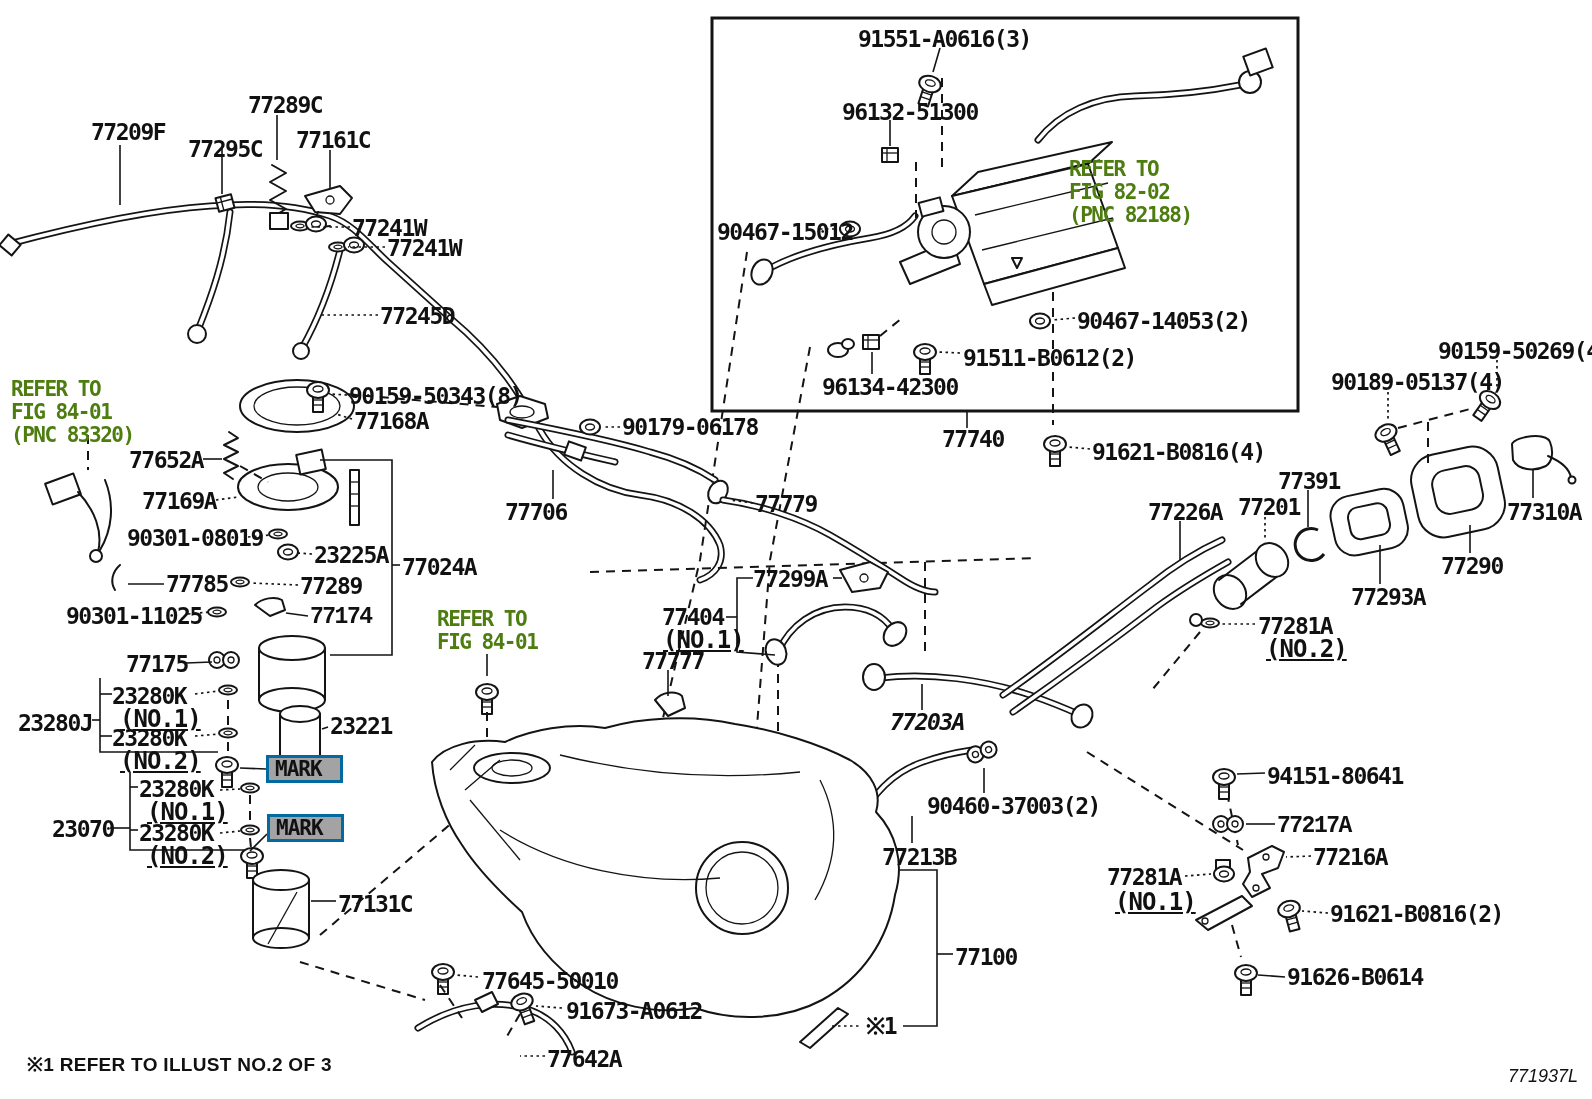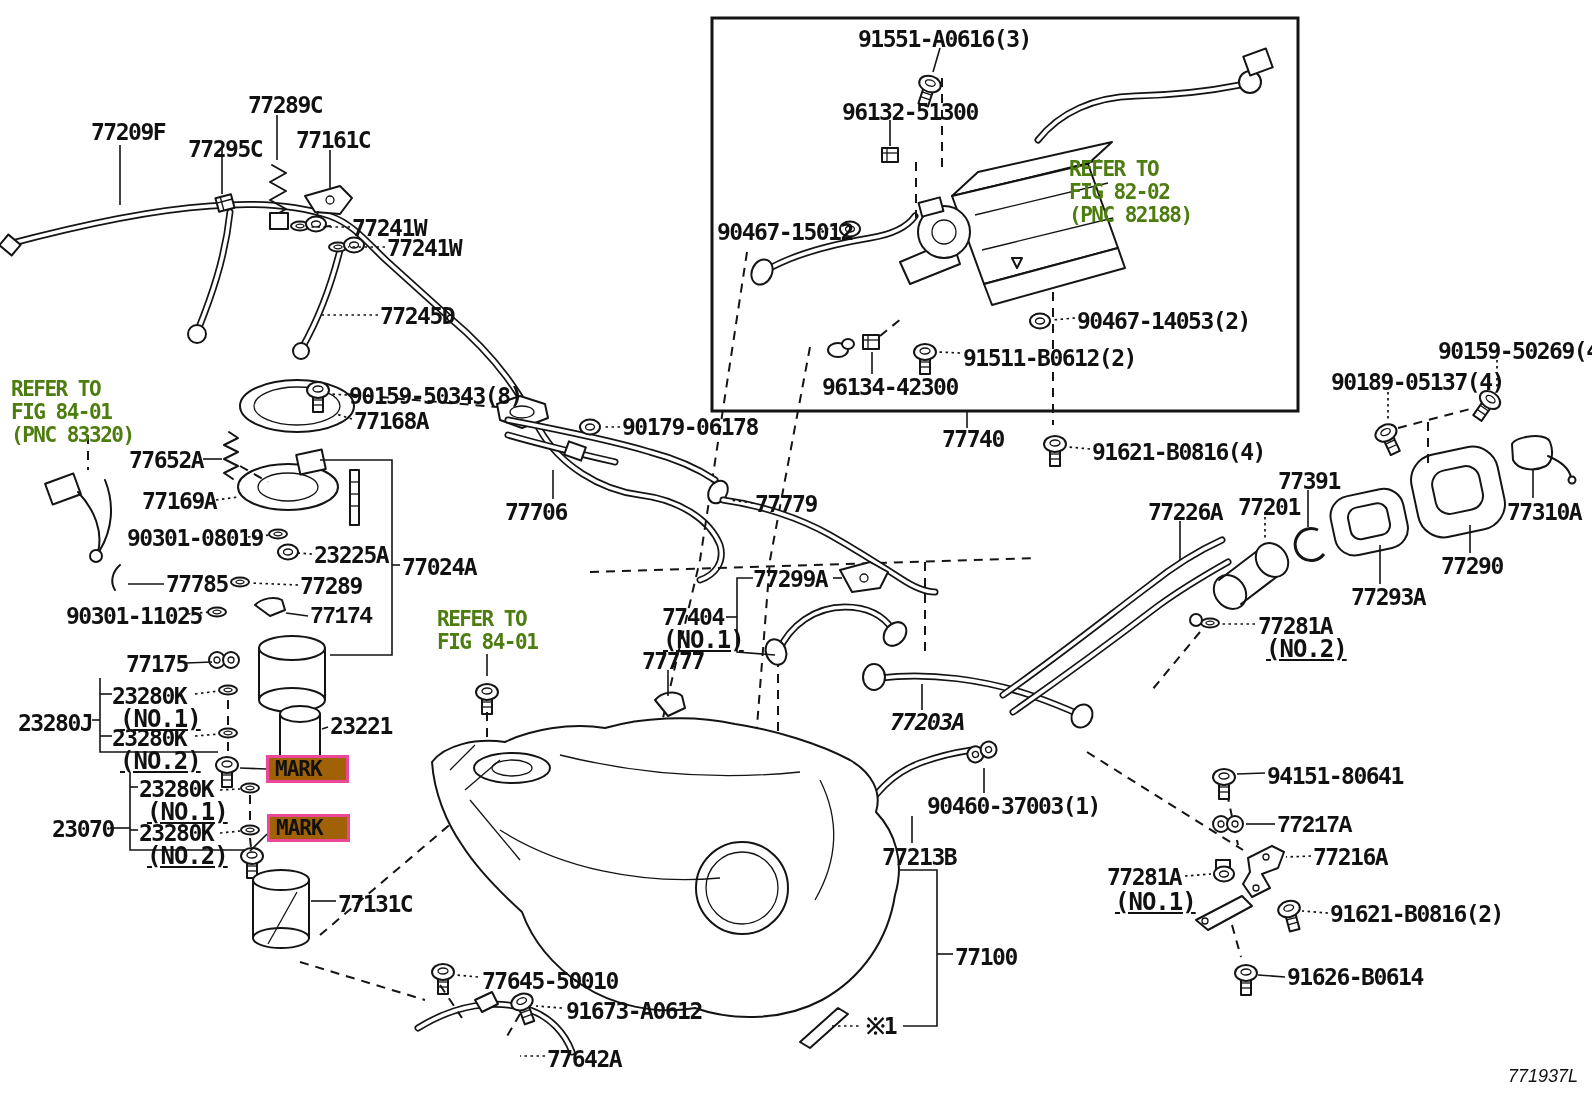--- a/index.html
+++ b/index.html
@@ -6,21 +6,21 @@
   #stage{position:relative;width:1592px;height:1099px;background:#ffffff;overflow:hidden;
          font-family:"DejaVu Sans Mono",monospace;}
   #art{position:absolute;left:0;top:0;}
   #labels{position:absolute;left:0;top:0;width:100%;height:100%;}
   .lbl{position:absolute;font:700 23px "DejaVu Sans Mono",monospace;letter-spacing:-1.5px;
        color:#111;white-space:nowrap;line-height:1;}
   .lbl.small{font-size:24px;letter-spacing:-1px;text-decoration:underline;}
   .note{position:absolute;font:700 21px "DejaVu Sans Mono",monospace;letter-spacing:-1.5px;
         color:#4d7c0f;line-height:23px;white-space:nowrap;}
   .mark{position:absolute;font:700 21px "DejaVu Sans Mono",monospace;letter-spacing:-1px;
-        color:#111;border:3px solid #ec4899;background:#a16207;padding:1px 24px 0 6px;line-height:1;}
+        color:#111;border:3px solid #0369a1;background:#a3a3a3;padding:1px 18px 0 6px;line-height:1;}
   .footnote{position:absolute;left:27px;top:1051px;font:700 19px "Liberation Sans",sans-serif;
             color:#111;letter-spacing:.3px;}
   .code{position:absolute;left:1508px;top:1066px;font:400 18px "Liberation Sans",sans-serif;
         color:#111;font-style:italic;}
   
   .s{stroke:#141414;fill:none;stroke-width:2;stroke-linecap:round;stroke-linejoin:round;}
   .s3{stroke:#141414;fill:none;stroke-width:3;}
   .thin{stroke:#141414;fill:none;stroke-width:1.3;}
   .ld{stroke:#141414;fill:none;stroke-width:1.6;}
   .dot{stroke:#141414;fill:none;stroke-width:1.7;stroke-dasharray:2.5 3.5;}
@@ -409,21 +409,21 @@
       <div class="lbl" style="left: 942px; top: 428px;">77740</div>
       <div class="lbl" style="left: 1092px; top: 441px;">91621-B0816(4)</div>
       <div class="lbl" style="left: 622px; top: 416px;">90179-06178</div>
       <div class="lbl" style="left: 505px; top: 501px;">77706</div>
       <div class="lbl" style="left: 755px; top: 493px;">77779</div>
       <div class="lbl" style="left: 753px; top: 568px;">77299A</div>
       <div class="lbl" style="left: 662px; top: 606px;">77404</div>
       <div class="lbl small" style="left: 663px; top: 628px;">(NO.1)</div>
       <div class="lbl" style="left: 642px; top: 650px;">77777</div>
       <div class="lbl" style="left: 890px; top: 711px; font-style: italic;">77203A</div>
-      <div class="lbl" style="left: 927px; top: 795px;">90460-37003(1)</div>
+      <div class="lbl" style="left: 927px; top: 795px;">90460-37003(2)</div>
       <div class="lbl" style="left: 882px; top: 846px;">77213B</div>
       <div class="lbl" style="left: 955px; top: 946px;">77100</div>
       <div class="lbl" style="left: 866px; top: 1015px;">※1</div>
       <div class="lbl" style="left: 482px; top: 970px; text-align: right;">77645-50010</div>
       <div class="lbl" style="left: 566px; top: 1000px;">91673-A0612</div>
       <div class="lbl" style="left: 547px; top: 1048px;">77642A</div>
       <div class="lbl" style="left: 1438px; top: 340px;">90159-50269(4)</div>
       <div class="lbl" style="left: 1331px; top: 371px;">90189-05137(4)</div>
       <div class="lbl" style="left: 1278px; top: 470px;">77391</div>
       <div class="lbl" style="left: 1507px; top: 501px;">77310A</div>
@@ -451,15 +451,16 @@
         <div>(PNC 82188)</div>
       </div>
       <div class="note" style="left: 437px; top: 608px;">
         <div>REFER TO</div>
         <div>FIG 84-01</div>
       </div>
       <div class="mark" style="left: 266px; top: 755px;">MARK</div>
       <div class="mark" style="left: 267px; top: 814px;">MARK</div>
     </div>
 
+<div class="footnote">※1 REFER TO ILLUST NO.2 OF 3</div>
 <div class="code">771937L</div>
 
 </div>
 
 </body></html>

